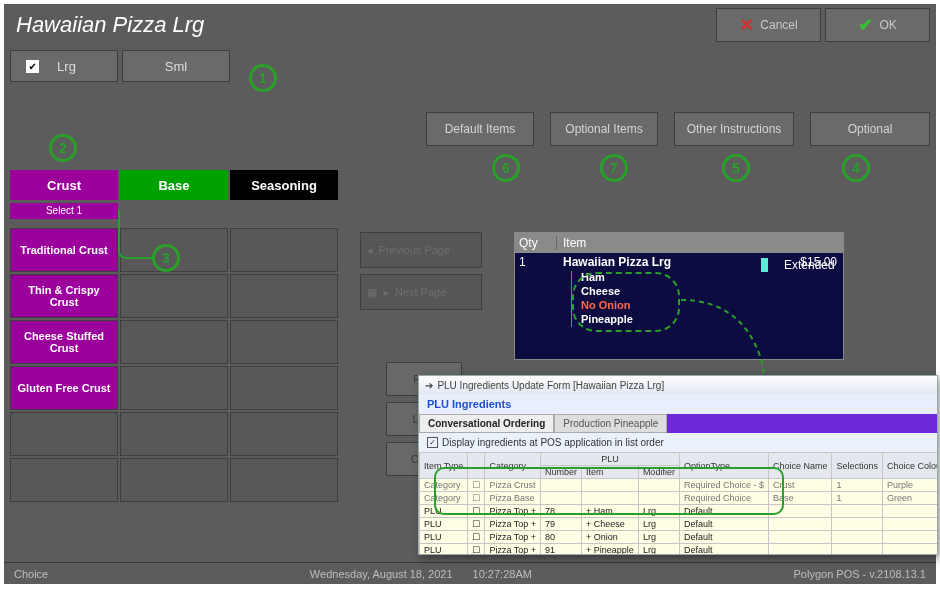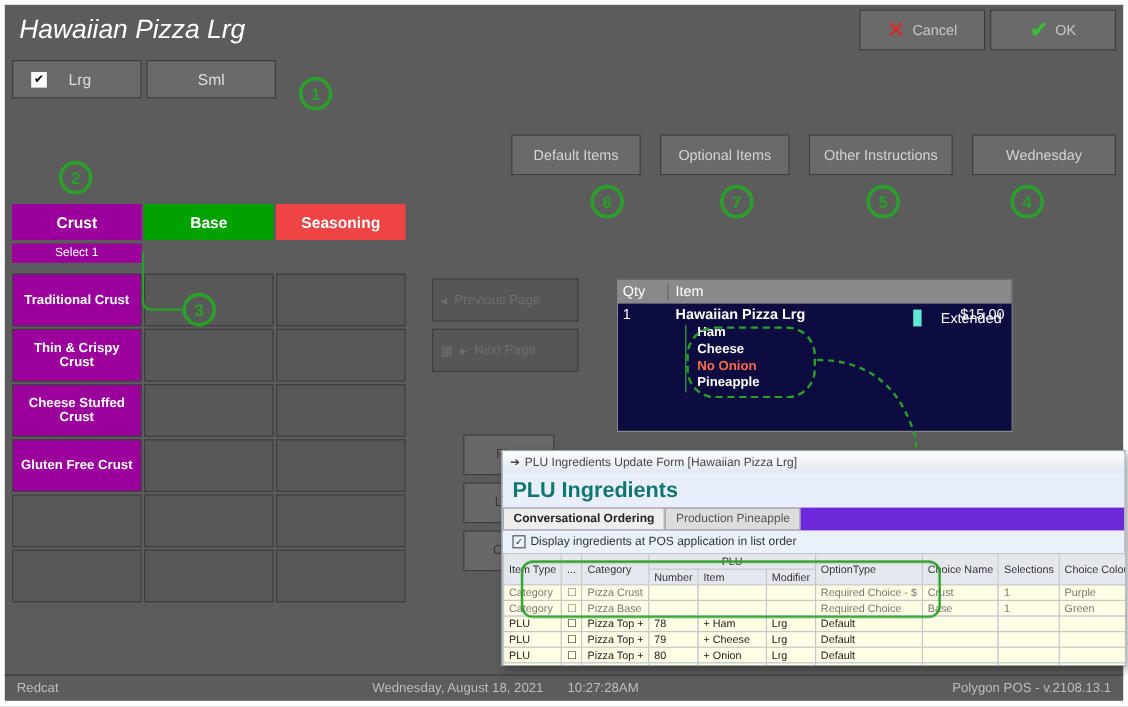--- a/index.html
+++ b/index.html
@@ -15,21 +15,21 @@
   .size-btn { width: 108px; height: 32px; border: 1px solid #3e3e3e; background: #6a6a6a; color: #ddd; display: inline-flex; align-items: center; justify-content: center; gap: 8px; font-size: 13px; position: relative; }
   .size-btn .chk { width: 13px; height: 13px; background: #fff; display: inline-flex; align-items: center; justify-content: center; font-size: 10px; color: #000; margin-left: -26px; margin-right: 10px; }
   .circle { position: absolute; width: 28px; height: 28px; border: 3px solid #2aa02a; border-radius: 50%; display: flex; align-items: center; justify-content: center; color: #2aa02a; font-size: 14px; font-weight: bold; pointer-events: none; z-index: 5; }
   .util-tabs { position: absolute; right: 6px; top: 108px; display: flex; gap: 16px; }
   .util-tab { width: 120px; height: 34px; border: 1px solid #3e3e3e; background: #6a6a6a; color: #d4d4d4; display: inline-flex; align-items: center; justify-content: center; font-size: 12px; }
   .util-tab.small { width: 108px; }
   .cat-tabs { display: flex; gap: 2px; position: absolute; left: 6px; top: 166px; }
   .cat-tab { width: 108px; height: 30px; display: inline-flex; align-items: center; justify-content: center; color: #fff; font-size: 13px; font-weight: bold; }
   .cat-tab.crust { background: #9c009c; }
   .cat-tab.base  { background: #00a200; }
-  .cat-tab.seas  { background: #ef4444; }
+  .cat-tab.seas  { background: #000000; }
   .subline { position: absolute; left: 6px; top: 199px; background: #9c009c; color: #fff; width: 108px; height: 16px; font-size: 10px; text-align: center; line-height: 16px; }
   .options-grid { position: absolute; left: 6px; top: 224px; display: grid; grid-template-columns: repeat(3, 108px); grid-template-rows: repeat(6, 44px); gap: 2px; }
   .opt-cell { border: 1px solid #3e3e3e; background: #585858; display: flex; align-items: center; justify-content: center; color: #fff; font-size: 11px; font-weight: bold; text-align: center; padding: 2px; }
   .opt-cell.filled { background: #9c009c; }
   .pager { position: absolute; left: 356px; top: 228px; display: flex; flex-direction: column; gap: 6px; }
   .pager .pgbtn { width: 122px; height: 36px; border: 1px solid #3e3e3e; background: #565656; color: #6e6e6e; font-size: 11px; display: flex; align-items: center; gap: 6px; padding: 0 6px; }
   .act-col { position: absolute; left: 382px; top: 358px; display: flex; flex-direction: column; gap: 6px; }
   .act-col .abtn { width: 76px; height: 34px; border: 1px solid #3e3e3e; background: #686868; color: #3a3a3a; font-size: 11px; display: flex; align-items: center; justify-content: center; }
   .order { position: absolute; left: 510px; top: 228px; width: 330px; height: 128px; background: #0c0c40; border: 1px solid #888; }
   .order-head { display: flex; background: #8a8a8a; color: #fff; height: 20px; font-size: 12px; align-items: center; }
@@ -43,21 +43,21 @@
   .mods { padding-left: 66px; }
   .mod { color: #fff; font-size: 11px; font-weight: bold; height: 14px; position: relative; }
   .mod.red { color: #ff6a4a; }
   .mod::before { content: ""; position: absolute; left: -10px; top: 0; width: 1px; height: 14px; background: #3ea83a; }
   .statusbar { position: absolute; left: 0; bottom: 0; width: 100%; height: 22px; border-top: 1px solid #3a3a3a; display: flex; align-items: center; color: #bdbdbd; font-size: 11px; padding: 0 10px; }
   .statusbar .sp { flex: 1; }
   .dashed-callout { position: absolute; border: 2px dashed #2aa02a; border-radius: 24px; pointer-events: none; }
   
   .popup { position: absolute; left: 418px; top: 375px; width: 520px; height: 180px; background: #eaf1fb; border: 1px solid #9aa; box-shadow: 3px 3px 8px rgba(0,0,0,0.4); z-index: 10; display: flex; flex-direction: column; overflow: hidden; }
   .pop-titlebar { height: 18px; background: linear-gradient(#fdfdfd,#e2e8f2); font-size: 10px; display: flex; align-items: center; padding: 0 6px; color: #444; gap: 4px; }
-  .pop-h { background: #e9eefc; font-size: 18px; color: #0f766e; font-weight: bold; padding: 4px 8px; }
+  .pop-h { background: #e9eefc; font-size: 11px; color: #1d4ed8; font-weight: bold; padding: 4px 8px; }
   .pop-tabs { display: flex; font-size: 10px; background: #6d28d9; }
   .pop-tab { padding: 3px 8px; background: #ddd; border: 1px solid #aaa; color: #555; }
   .pop-tab.active { background: #eee; font-weight: bold; color: #222; }
   .pop-chk { font-size: 10px; padding: 4px 8px; display: flex; align-items: center; gap: 4px; color: #333; }
   .pop-chk .box { width: 11px; height: 11px; border: 1px solid #555; display: inline-flex; align-items: center; justify-content: center; font-size: 8px; }
   .tbl { font-size: 9px; border-collapse: collapse; width: 100%; }
   .tbl th, .tbl td { border: 1px solid #c6c6c6; padding: 1px 4px; text-align: left; white-space: nowrap; overflow: hidden; }
   .tbl th { background: #e4e8ee; color: #333; font-weight: normal; }
   .tbl td { background: #fffde4; color: #222; }
   .tbl tr.cat td { color: #777; }
@@ -88,21 +88,21 @@
     </div>
     <div class="size-btn">
       <span>Sml</span>
     </div>
   </div>
 
   <div class="util-tabs">
     <div class="util-tab small">Default Items</div>
     <div class="util-tab small">Optional Items</div>
     <div class="util-tab">Other Instructions</div>
-    <div class="util-tab">Wednesday</div>
+    <div class="util-tab">Optional</div>
   </div>
 
   <div class="cat-tabs">
     <div class="cat-tab crust">Crust</div>
     <div class="cat-tab base">Base</div>
     <div class="cat-tab seas">Seasoning</div>
   </div>
   <div class="subline">Select 1</div>
 
   <div class="options-grid">
@@ -174,21 +174,21 @@
   <svg class="tree" width="60" height="70">
     <path d="M1 8 L1 48 Q1 56 9 56 L34 56" stroke="#2aa02a" stroke-width="2" fill="none"></path>
   </svg>
 
   <div class="dashed-callout" style="left:568px; top:268px; width:108px; height:60px;"></div>
   <svg style="position:absolute; left:676px; top:292px; z-index:6; pointer-events:none;" width="130" height="160">
     <path d="M1 4 Q60 4 80 60 Q100 110 10 155" stroke="#2aa02a" stroke-width="2" fill="none" stroke-dasharray="5 4"></path>
   </svg>
 
   <div class="statusbar">
-    <span>Redcat</span>
+    <span>Choice</span>
     <span class="sp"></span>
     <span>Wednesday, August 18, 2021</span>
     <span style="width:20px;"></span>
     <span>10:27:28AM</span>
     <span class="sp"></span>
     <span>Polygon POS - v.2108.13.1</span>
   </div>
 </div>
 
 <div class="popup">

